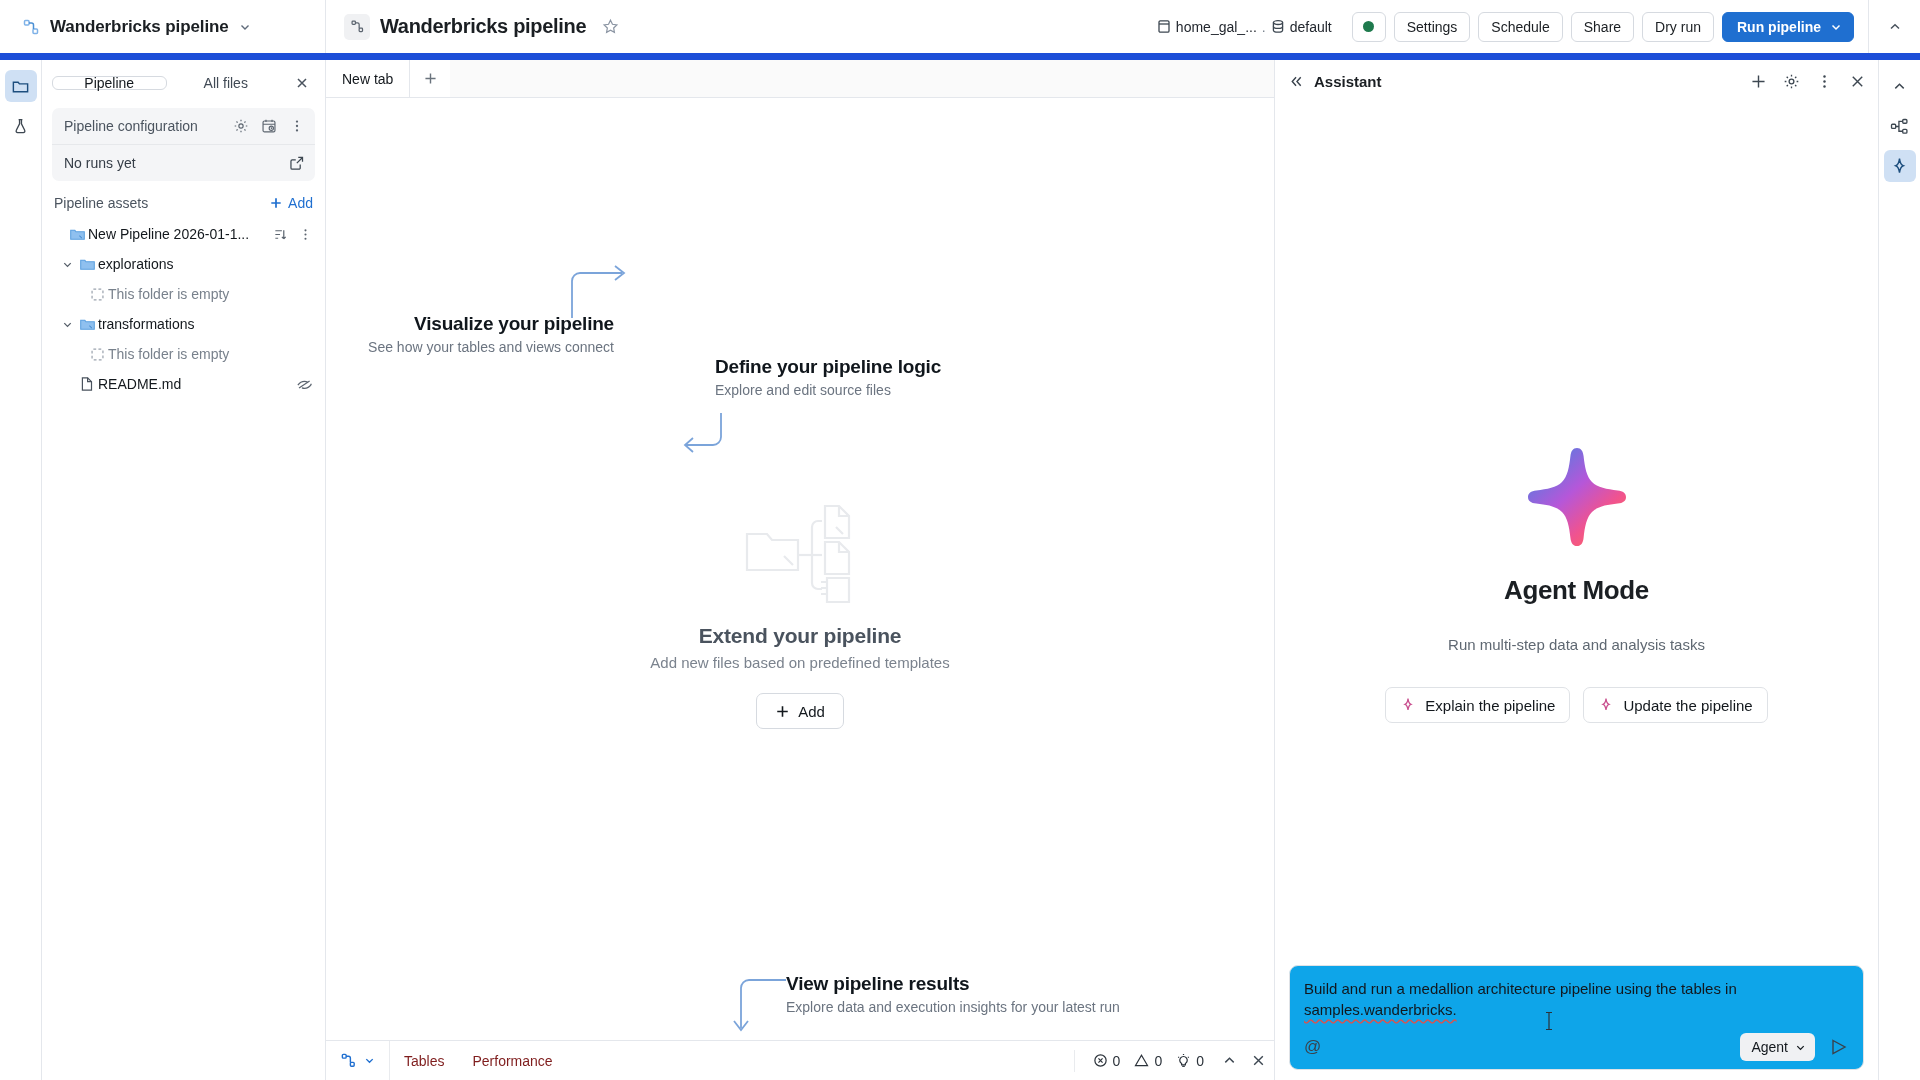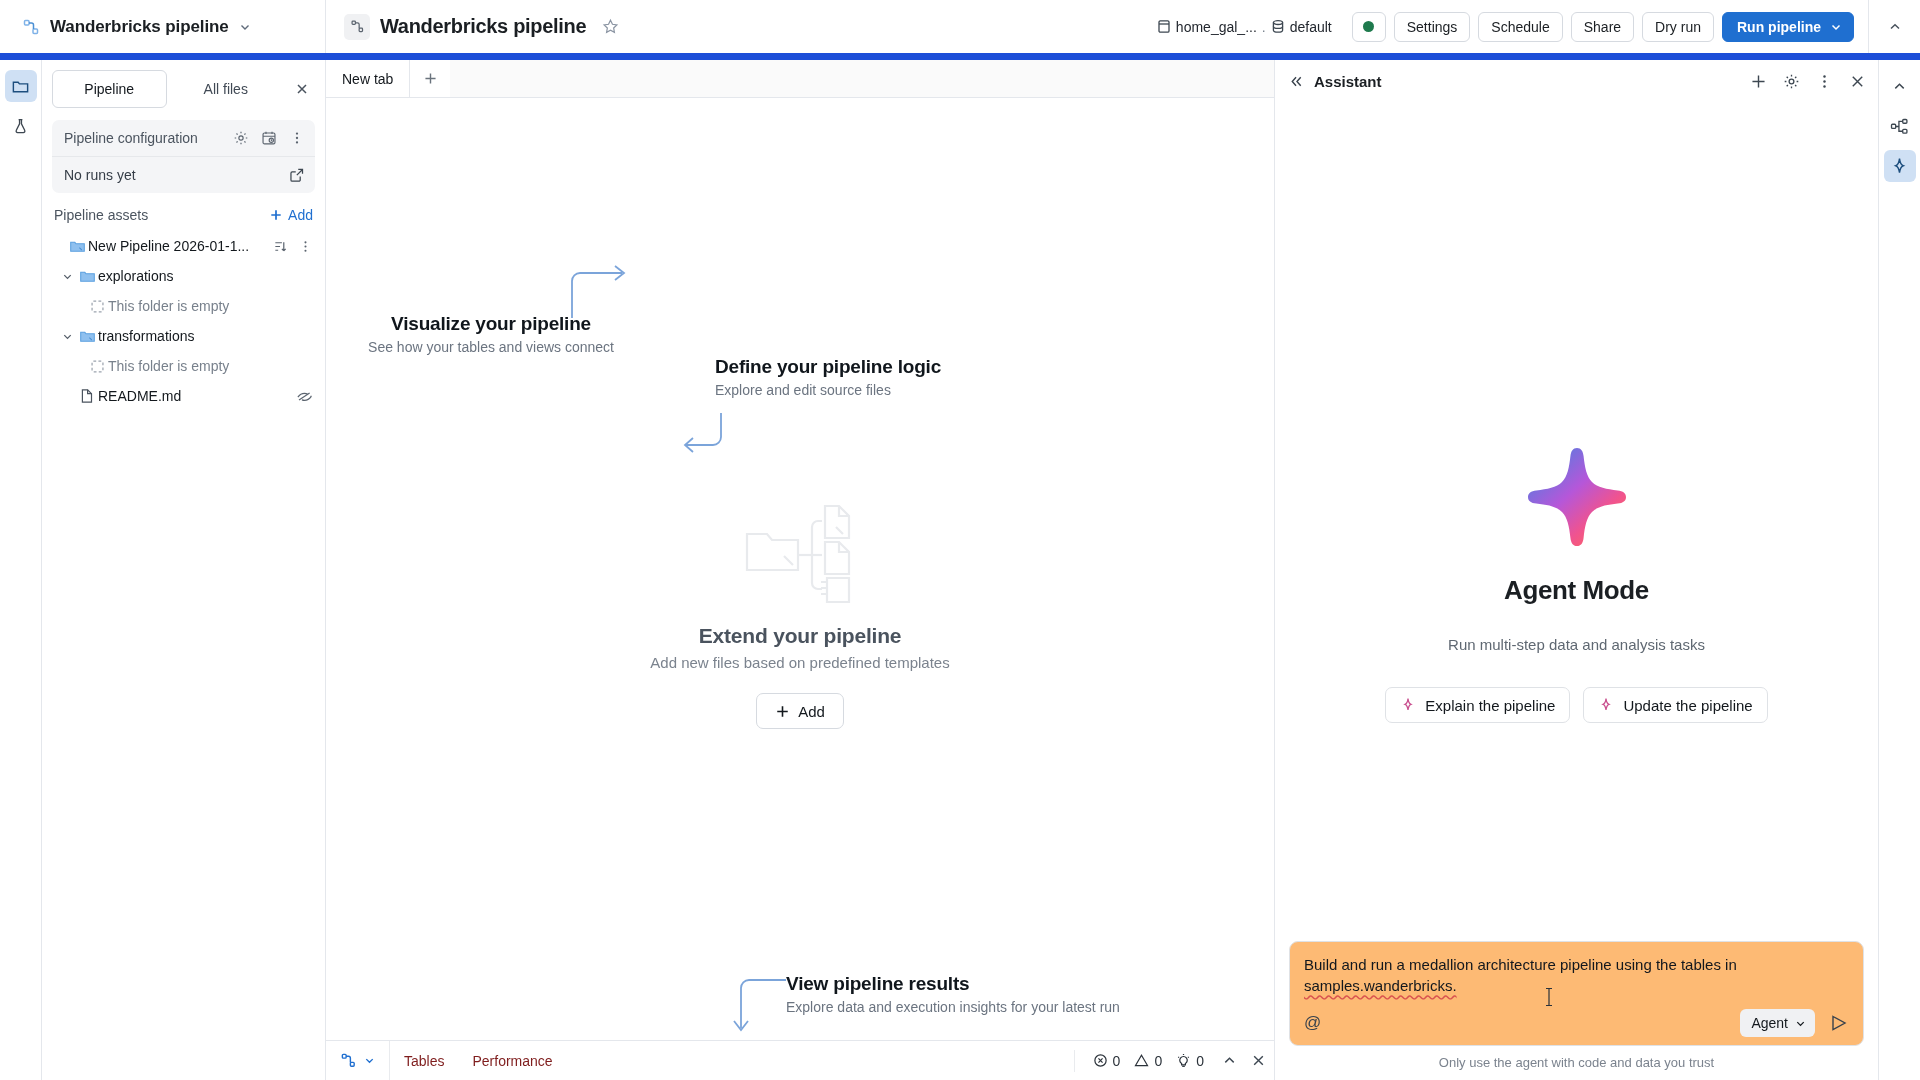--- a/index.html
+++ b/index.html
@@ -90,21 +90,21 @@
   
   .leftpanel {
     width: 284px; flex: 0 0 284px; background: #fff;
     border-right: 1px solid #e4e7ec;
     display: flex; flex-direction: column; min-height: 0;
   }
   .lp-tabs {
     display: flex; align-items: center; padding: 10px 10px 8px 10px; gap: 2px;
   }
   .lp-tab {
-    flex: 1; height: 38px; border-radius: 6px; font-size: 14px;
+    flex: 1; height: 14px; border-radius: 6px; font-size: 14px;
     display: flex; align-items: center; justify-content: center;
     color: #414a55; cursor: pointer; border: 1px solid transparent;
   }
   .lp-tab.active { border-color: #d6dae0; color: #13181d; background: #fff; font-weight: 400; }
   .lp-close { width: 26px; height: 26px; display: flex; align-items: center; justify-content: center;
     color: #4a535e; cursor: pointer; margin-left: 4px; }
 
   .cfg-block { margin: 4px 10px 0 10px; background: #f4f5f7; border-radius: 7px; }
   .cfg-row {
     display: flex; align-items: center; height: 36px; padding: 0 10px 0 12px;
@@ -144,21 +144,21 @@
   }
   .tab.active { border-right: 1px solid #e4e7ec; }
   .tab-add { width: 40px; display: flex; align-items: center; justify-content: center; color: #6a737d; cursor: pointer; }
   .tabbar-rest { flex: 1; background: #fafafa; border-left: 1px solid transparent; }
 
   .canvas { flex: 1; position: relative; background: #fff; overflow: hidden; }
 
   .hint { position: absolute; }
   .hint .h1 { font-size: 19px; font-weight: 700; color: #10161c; letter-spacing: -0.2px; }
   .hint .h2 { font-size: 14px; color: #6b7480; margin-top: 4px; }
-  .hint.right { text-align: center; }
+  .hint.right { text-align: right; }
 
   .empty-center {
     position: absolute; left: 50%; top: 400px; transform: translateX(-50%);
     width: 520px; text-align: center;
   }
   .ec-title { font-size: 21px; font-weight: 700; color: #4a535e; margin-top: 14px; letter-spacing: -0.2px; }
   .ec-sub { font-size: 15px; color: #7b838e; margin-top: 6px; }
   .ec-btn {
     margin: 22px auto 0 auto; height: 36px; padding: 0 18px;
     border: 1px solid #d6dae0; border-radius: 7px; background: #fff;
@@ -199,21 +199,21 @@
   .as-sub { font-size: 15px; color: #5f6872; margin-top: 30px; text-align: right; }
   .as-chips { display: flex; gap: 13px; margin-top: 34px; }
   .chip {
     height: 36px; padding: 0 14px; border: 1px solid #dfe2e6; border-radius: 7px; background: #fff;
     display: flex; align-items: center; gap: 9px; font-size: 15px; cursor: pointer; font-family: inherit;
     color: #13181d;
   }
 
   .as-foot { flex: 0 0 auto; padding: 0 14px 10px 14px; }
   .composer {
-    border: 1px solid #dfe2e6; border-radius: 9px; background: #fdba74;
+    border: 1px solid #dfe2e6; border-radius: 9px; background: #0ea5e9;
     padding: 12px 14px 8px 14px; position: relative;
   }
   .composer-text { font-size: 15px; line-height: 1.45; color: #12171d; }
   .squiggle {
     text-decoration: underline; text-decoration-style: wavy;
     text-decoration-color: #d9534f; text-underline-offset: 3px;
   }
   .composer-row { display: flex; align-items: center; margin-top: 12px; }
   .at { font-size: 17px; color: #39424c; cursor: pointer; }
   .composer-row .sp { flex: 1; }
@@ -715,21 +715,20 @@
                   </svg>
               </span>
             </span>
             <span class="send">
               <svg width="20" height="20" viewBox="0 0 20 20" fill="none" stroke="#39424c" stroke-width="1.4">
                 <path d="M4 3.5l12 6.5-12 6.5z"></path>
               </svg>
             </span>
           </div>
         </div>
-        <div class="as-note">Only use the agent with code and data you trust</div>
       </div>
     </div>
 
     <div class="rail-left" style="border-right:none; border-left:1px solid #e4e7ec;">
       <div class="rail-btn">
         <span>
           <svg width="15" height="15" viewBox="0 0 16 16" fill="none" stroke="#3d4751" stroke-width="1.5">
               <path d="M3.5 10L8 5.6l4.5 4.4"></path>
             </svg>
         </span>

